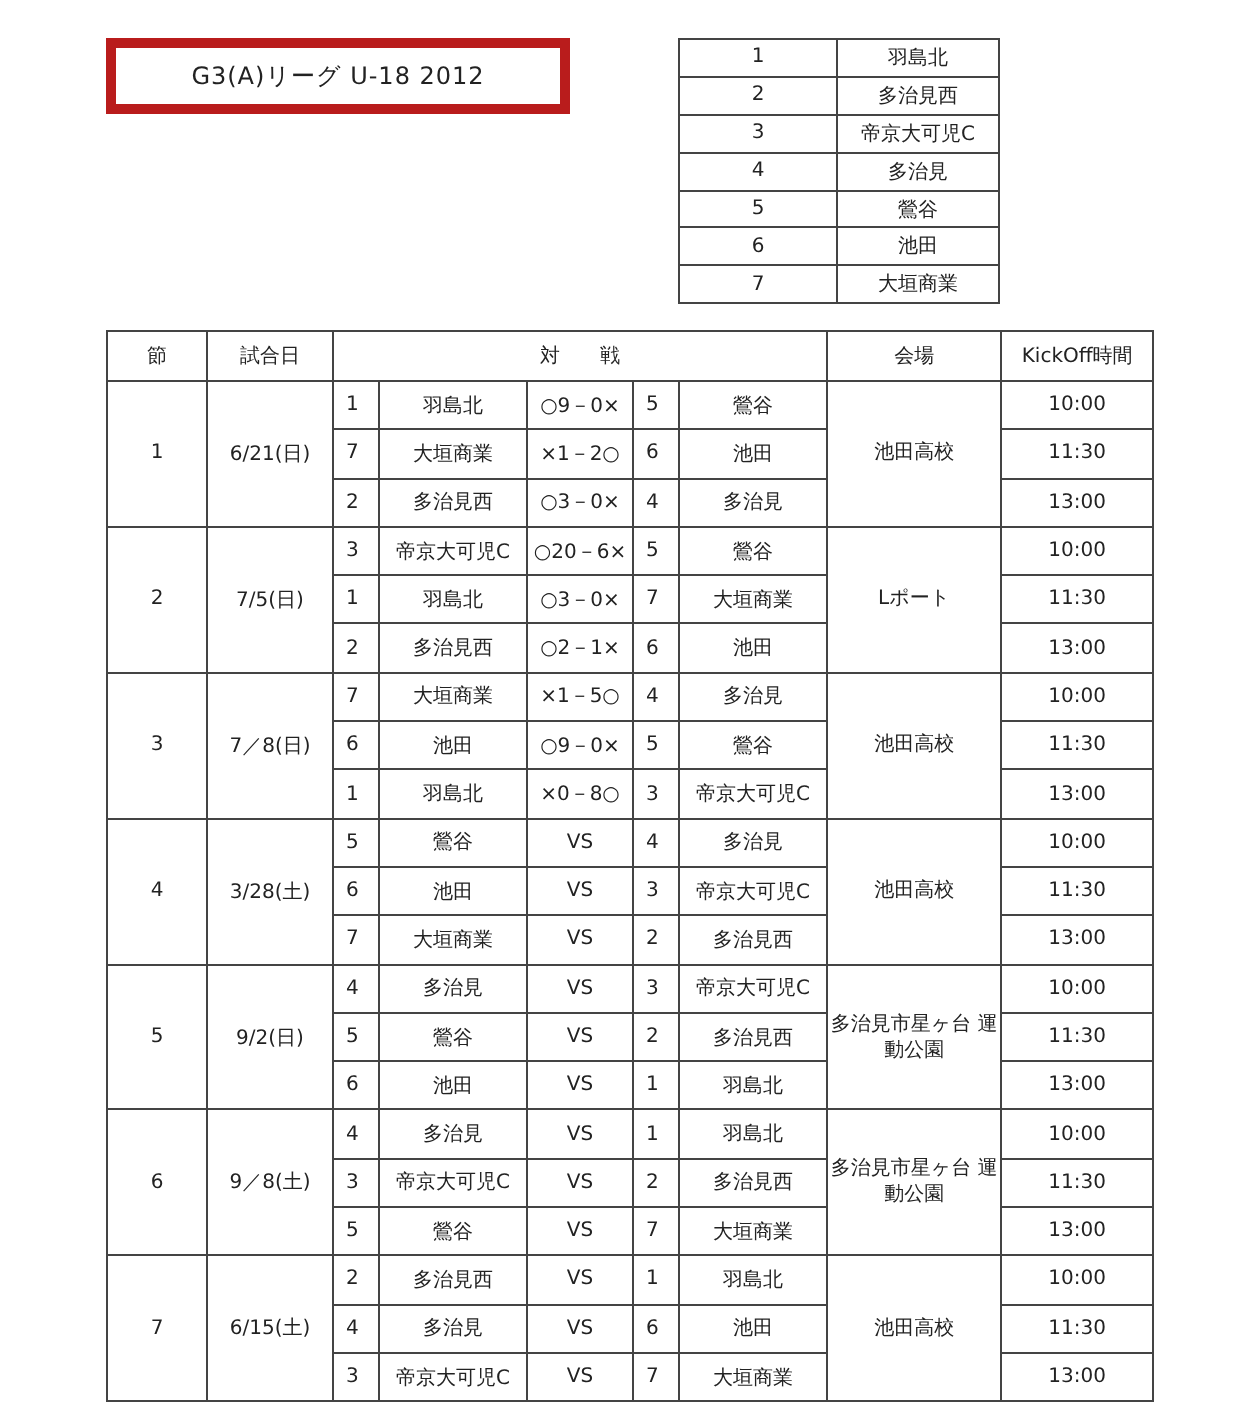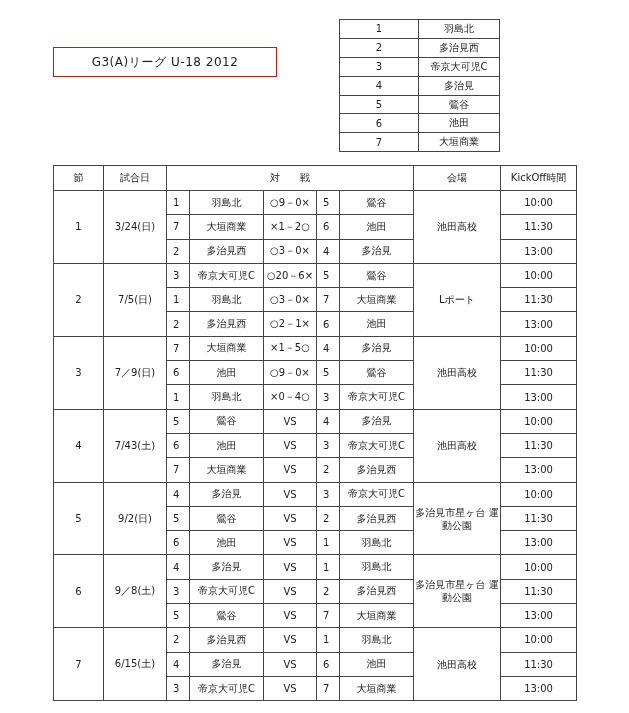--- a/index.html
+++ b/index.html
@@ -1,20 +1,20 @@
 <!DOCTYPE html>
 <html><head>
 <meta charset="utf-8">
 <style>
   html, body { margin:0; padding:0; background:#ffffff; }
   body { width:629px; height:713px; position:relative; overflow:hidden;
          font-family:"DejaVu Sans", sans-serif; color:#222; font-size:10px; }
   .title-box { position:absolute; left:53px; top:19px; width:222px; height:28px;
-               border:1px solid #b91c1c; display:flex; align-items:center; justify-content:center;
-               font-size:12px; letter-spacing:0.5px;margin-top:28px; }
+               border:5px solid #b91c1c; display:flex; align-items:center; justify-content:center;
+               font-size:12px; letter-spacing:0.5px; }
   table { border-collapse:collapse; position:absolute; }
   td, th { border:1px solid #444; text-align:center; vertical-align:middle; padding:0;
            font-weight:normal; font-size:10px; white-space:nowrap; }
   .legend { left:339px; top:19px; width:161px; }
   .legend td { height:17.9px; }
   .legend td.n { width:78px; }
   .sched { left:53px; top:165px; width:523px; table-layout:fixed; }
   .sched th { height:24px; }
   .sched td { height:23.3px; }
   .sched td.num { text-align:left; padding-left:6px; }
@@ -76,21 +76,21 @@
       <th>節</th>
       <th>試合日</th>
       <th colspan="5">対　　戦</th>
       <th>会場</th>
       <th>KickOff時間</th>
     </tr>
   </thead>
   <tbody id="sched-body">
       <tr class="block-start">
         <td rowspan="3">1</td>
-        <td rowspan="3">3/24(日)</td>
+        <td rowspan="3">6/21(日)</td>
         <td class="num">1</td>
         <td>羽島北</td>
         <td>○9－0×</td>
         <td class="num">5</td>
         <td>鶯谷</td>
         <td rowspan="3" class="venue">池田高校</td>
         <td>10:00</td>
       </tr>
       <tr>
         <td class="num">7</td>
@@ -130,48 +130,48 @@
       <tr>
         <td class="num">2</td>
         <td>多治見西</td>
         <td>○2－1×</td>
         <td class="num">6</td>
         <td>池田</td>
         <td>13:00</td>
       </tr>
       <tr class="block-start">
         <td rowspan="3">3</td>
-        <td rowspan="3">7／9(日)</td>
+        <td rowspan="3">7／8(日)</td>
         <td class="num">7</td>
         <td>大垣商業</td>
         <td>×1－5○</td>
         <td class="num">4</td>
         <td>多治見</td>
         <td rowspan="3" class="venue">池田高校</td>
         <td>10:00</td>
       </tr>
       <tr>
         <td class="num">6</td>
         <td>池田</td>
         <td>○9－0×</td>
         <td class="num">5</td>
         <td>鶯谷</td>
         <td>11:30</td>
       </tr>
       <tr>
         <td class="num">1</td>
         <td>羽島北</td>
-        <td>×0－4○</td>
+        <td>×0－8○</td>
         <td class="num">3</td>
         <td>帝京大可児C</td>
         <td>13:00</td>
       </tr>
       <tr class="block-start">
         <td rowspan="3">4</td>
-        <td rowspan="3">7/43(土)</td>
+        <td rowspan="3">3/28(土)</td>
         <td class="num">5</td>
         <td>鶯谷</td>
         <td>VS</td>
         <td class="num">4</td>
         <td>多治見</td>
         <td rowspan="3" class="venue">池田高校</td>
         <td>10:00</td>
       </tr>
       <tr>
         <td class="num">6</td>

